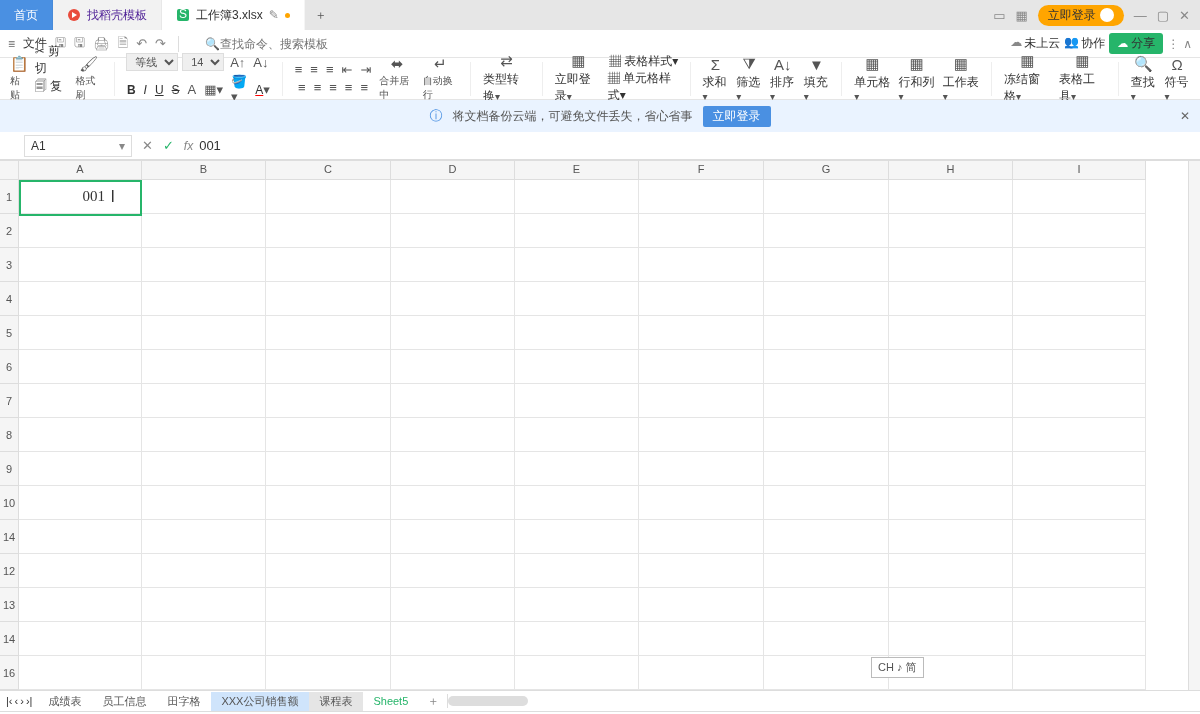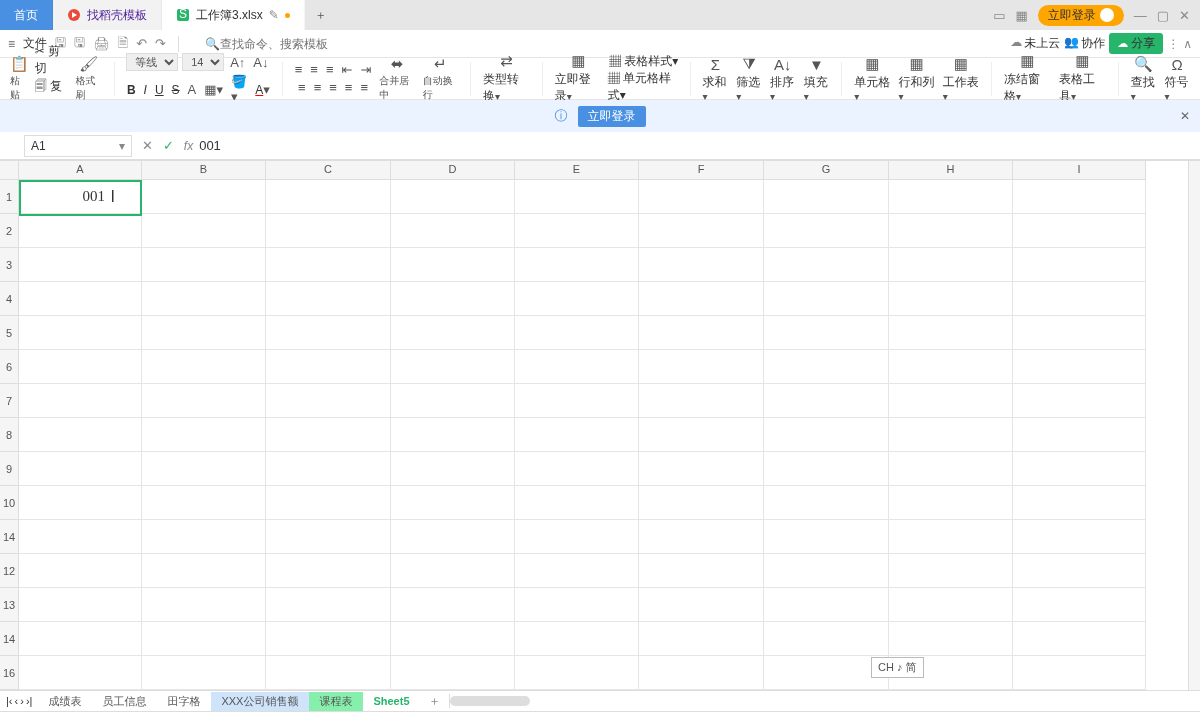--- a/index.html
+++ b/index.html
@@ -67,22 +67,22 @@
 .active-cell{position:absolute;left:0;top:0;width:123px;height:36px;border:2px solid #26b56a;pointer-events:none}
 .cell.a1{display:flex;align-items:center;justify-content:flex-end;padding-right:36px;font-size:15px;font-family:"宋体",serif;position:relative}
 .cursor-i{position:absolute;right:26px;color:#333;font-size:16px}
 .rscroll{width:12px;background:#f5f5f5;border-left:1px solid #ddd;position:absolute;right:0;top:0;bottom:0}
 .ime-box{position:absolute;left:871px;top:657px;border:1px solid #bbb;background:#fff;padding:2px 6px;display:flex;align-items:center;gap:4px;font-size:11px;color:#555;z-index:9}
 .sheet-tabs{height:22px;border-top:1px solid #ddd;border-bottom:1px solid #ddd;display:flex;align-items:center}
 .sheet-nav{display:flex;gap:2px;padding:0 6px;color:#888}
 .sheet-nav span{cursor:pointer;font-size:11px}
 .sheet-tab{padding:2px 10px;cursor:pointer;color:#555;font-size:11px;border-right:1px solid transparent}
 .sheet-tab.hl1{background:#cfe4fb}
-.sheet-tab.hl2{background:#86efac}
-.sheet-tab.active{color:#26b56a;font-weight:bold}
+.sheet-tab.hl2{background:#e5e5e5}
+.sheet-tab.active{color:#26b56a;font-weight:normal}
 .add-sheet{padding:0 8px;color:#888;cursor:pointer}
 .hscroll-track{flex:1;border-left:1px solid #ddd;position:relative;height:14px}
 .hscroll-thumb{position:absolute;left:0;width:80px;height:10px;top:2px;background:#ddd;border-radius:5px}
 .statusbar{height:22px;display:flex;align-items:center;padding:0 8px;gap:10px}
 </style>
 </head>
 <body>
 
 <div class="tabs-row">
   <div class="tab home">首页</div>
@@ -255,20 +255,21 @@
       <span class="small"><span>查找</span>▾</span>
     </div>
   <div class="btn-label">
       <span class="ico">Ω</span>
       <span class="small"><span>符号</span>▾</span>
     </div>
 </div>
 
 <div class="msg-bar">
   <span class="info-icon">ⓘ</span>
+  <span class="msg-text">将文档备份云端，可避免文件丢失，省心省事</span>
   <span class="login-now">立即登录</span>
   <span class="close-msg">✕</span>
 </div>
 
 <div class="namebar">
   <div class="namebox">
     <span>A1</span>
       <span class="dd">▾</span>
   </div>
   <div class="fx-zone">

